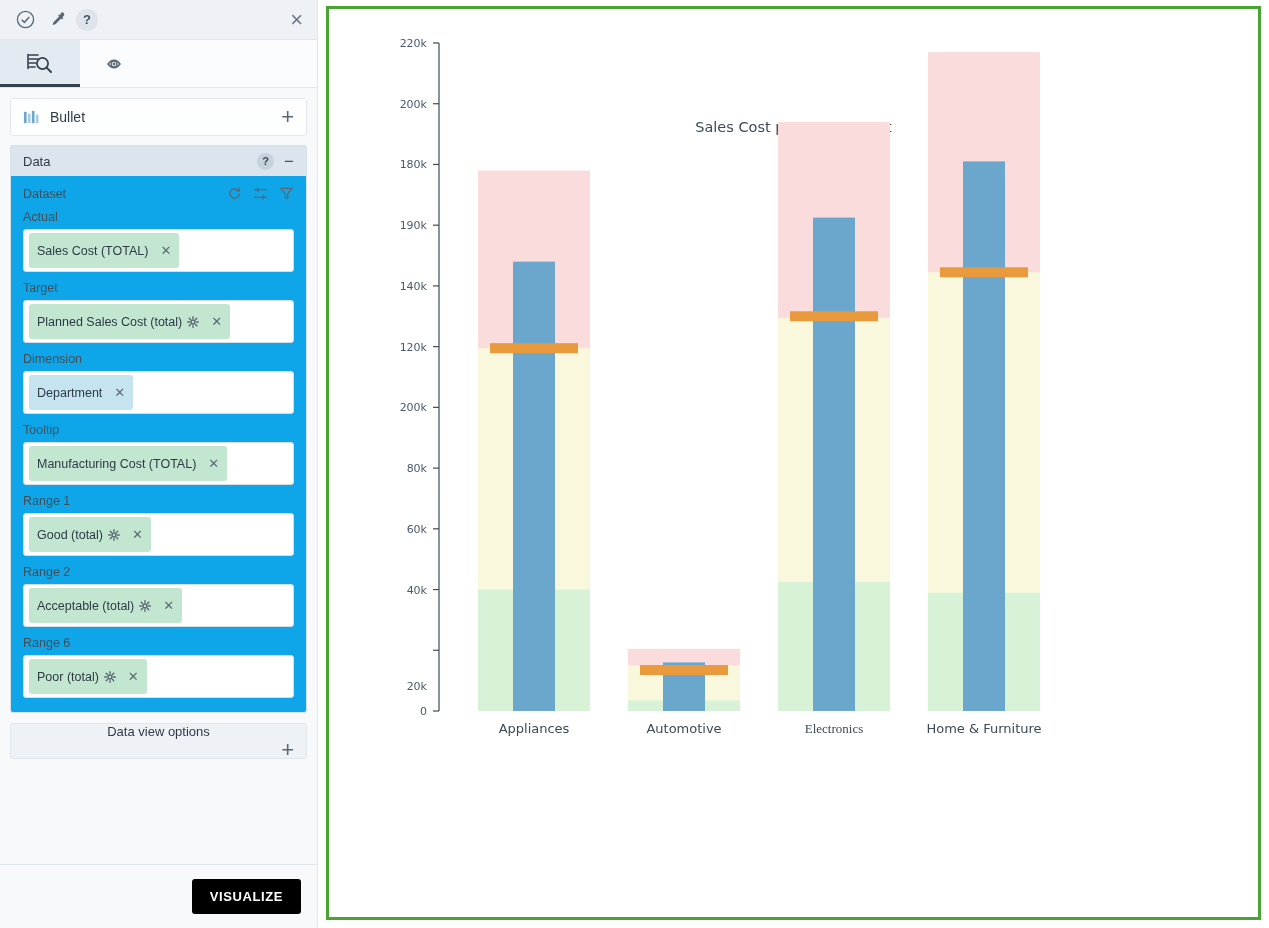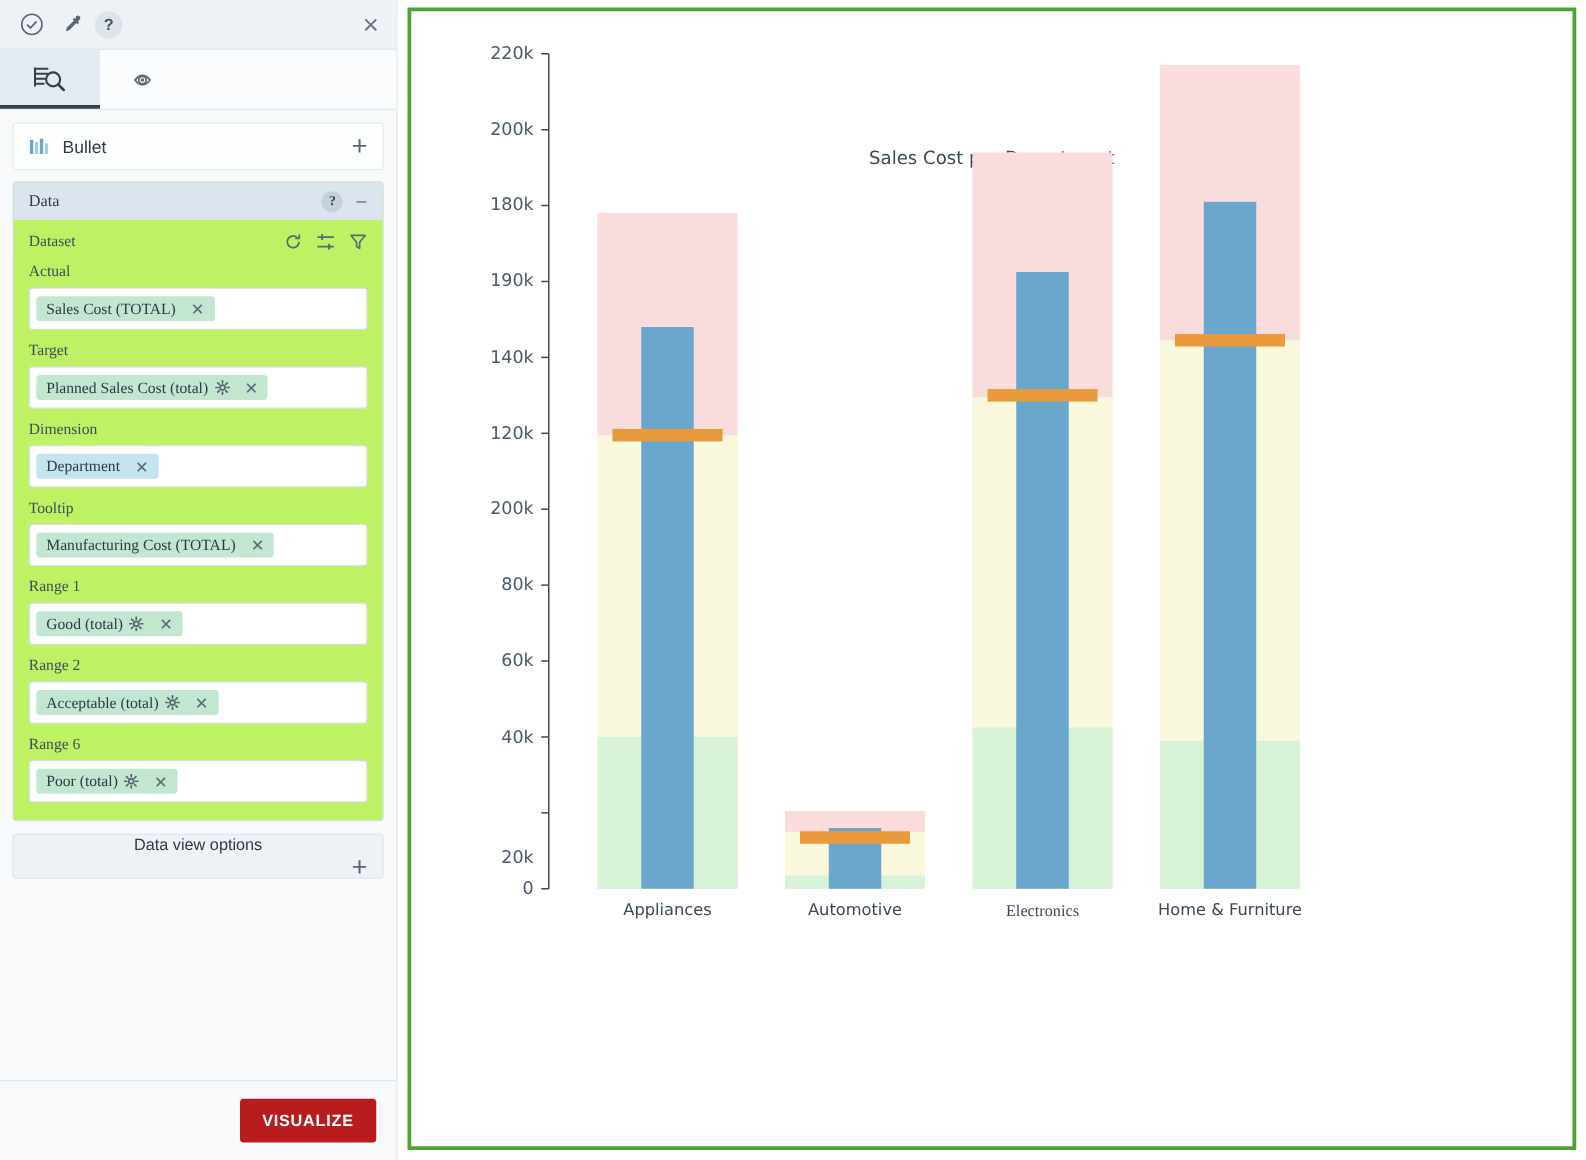--- a/index.html
+++ b/index.html
@@ -74,21 +74,21 @@
   #chart-type-row {
     height: 36px; display:flex; align-items:center; padding: 0 12px;
     background:#fdfefe;
   }
   #chart-type-row .ct-label { font-size:14px; color:#2e3b47; margin-left:10px; }
   .plus-btn {
     margin-left:auto; font-size:22px; color:#5a6876; line-height:1;
     cursor:pointer; font-weight:300;
   }
 
-  #data-section { border:1px solid #d6e0e8; border-radius:3px; background:#bef264;font-family:Liberation Serif, serif; }
+  #data-section { border:1px solid #d6e0e8; border-radius:3px; background:#0ea5e9; }
   #data-header {
     height: 30px; background:#dce5ed; display:flex; align-items:center;
     padding: 0 12px; font-size:13px; color:#2e3b47;
   }
   .hdr-help {
     margin-left:auto; width:17px;height:17px;border-radius:50%;
     background:#c5d2dd;color:#3b4854;font-size:11px;font-weight:bold;
     display:flex;align-items:center;justify-content:center;cursor:pointer;
   }
   .hdr-collapse { margin-left:10px; color:#45525e; font-size:17px; cursor:pointer; line-height:1;}
@@ -109,21 +109,21 @@
     display:flex; align-items:center; padding: 0 9px;
     font-size:13px; color:#2e3b47; cursor:pointer;
   }
   .caret { margin-left:auto; font-size:9px; color:#3b4854; }
 
   .drop-box {
     min-height: 34px; border:1px solid #d5dee6; border-radius:3px; background:#fff;
     display:flex; align-items:center; padding: 3px 5px; gap:2px;
   }
   .chip {
-    display:inline-flex; align-items:center; height:20px;
+    display:inline-flex; align-items:center; height:35px;
     border-radius:3px; padding: 0 2px 0 8px;
     font-size:12.5px; color:#2d3a46;
     background:#c3e6d0;
   }
   .chip.dim { background:#c5e4ef; }
   .chip .gear { margin-left:5px; color:#57646f; font-size:11px; cursor:pointer; display:flex; }
   .chip .chip-x {
     margin-left:6px; color:#5d6a76; font-size:13px; cursor:pointer;
     padding: 0 6px; line-height:1;
   }
@@ -133,21 +133,21 @@
     background:#eef2f6; border:1px solid #dfe6ec; border-radius:3px;
     font-size:13px; color:#2e3b47; margin-top:10px;flex-direction:column;
   }
 
   #panel-footer {
     border-top:1px solid #dfe6ec; height:64px; min-height:64px;
     display:flex; align-items:center; justify-content:flex-end;
     padding-right:16px; background:#f7f9fb;
   }
   #visualize-btn {
-    background:#b91c1c; color:#fff; border:none; border-radius:3px;
+    background:#000000; color:#fff; border:none; border-radius:3px;
     font-size:13px; letter-spacing:0.6px; font-weight:bold;
     padding: 10px 18px; cursor:pointer;
     font-family:"Liberation Sans", sans-serif;
   }
 
   
   #chart-panel {
     flex:1; height:928px; padding: 6px 8px 8px 8px; background:#fff;
   }
   #chart-frame {
@@ -155,21 +155,21 @@
     position:relative;
   }
   #chart-title {
     position:absolute; left:0; right:0; top:110px;
     text-align:center; font-size:14.5px; color:#3c4a58;
     font-family:"DejaVu Sans", sans-serif;
   }
   #plot { position:absolute; left:0; top:0; right:0; bottom:0; }
   .ytick-label {
     position:absolute; right:0; transform:translateY(-50%);
-    font-size:14px; color:#4a5a6c; text-align:right;
+    font-size:11px; color:#4a5a6c; text-align:right;
     font-family:"DejaVu Sans", sans-serif; white-space:nowrap;
   }
   .cat-label {
     position:absolute; transform:translateX(-50%);
     font-size:13px; color:#3c4a58; white-space:nowrap;
     font-family:"DejaVu Sans", sans-serif;
   }
 </style>
 </head>
 <body>

